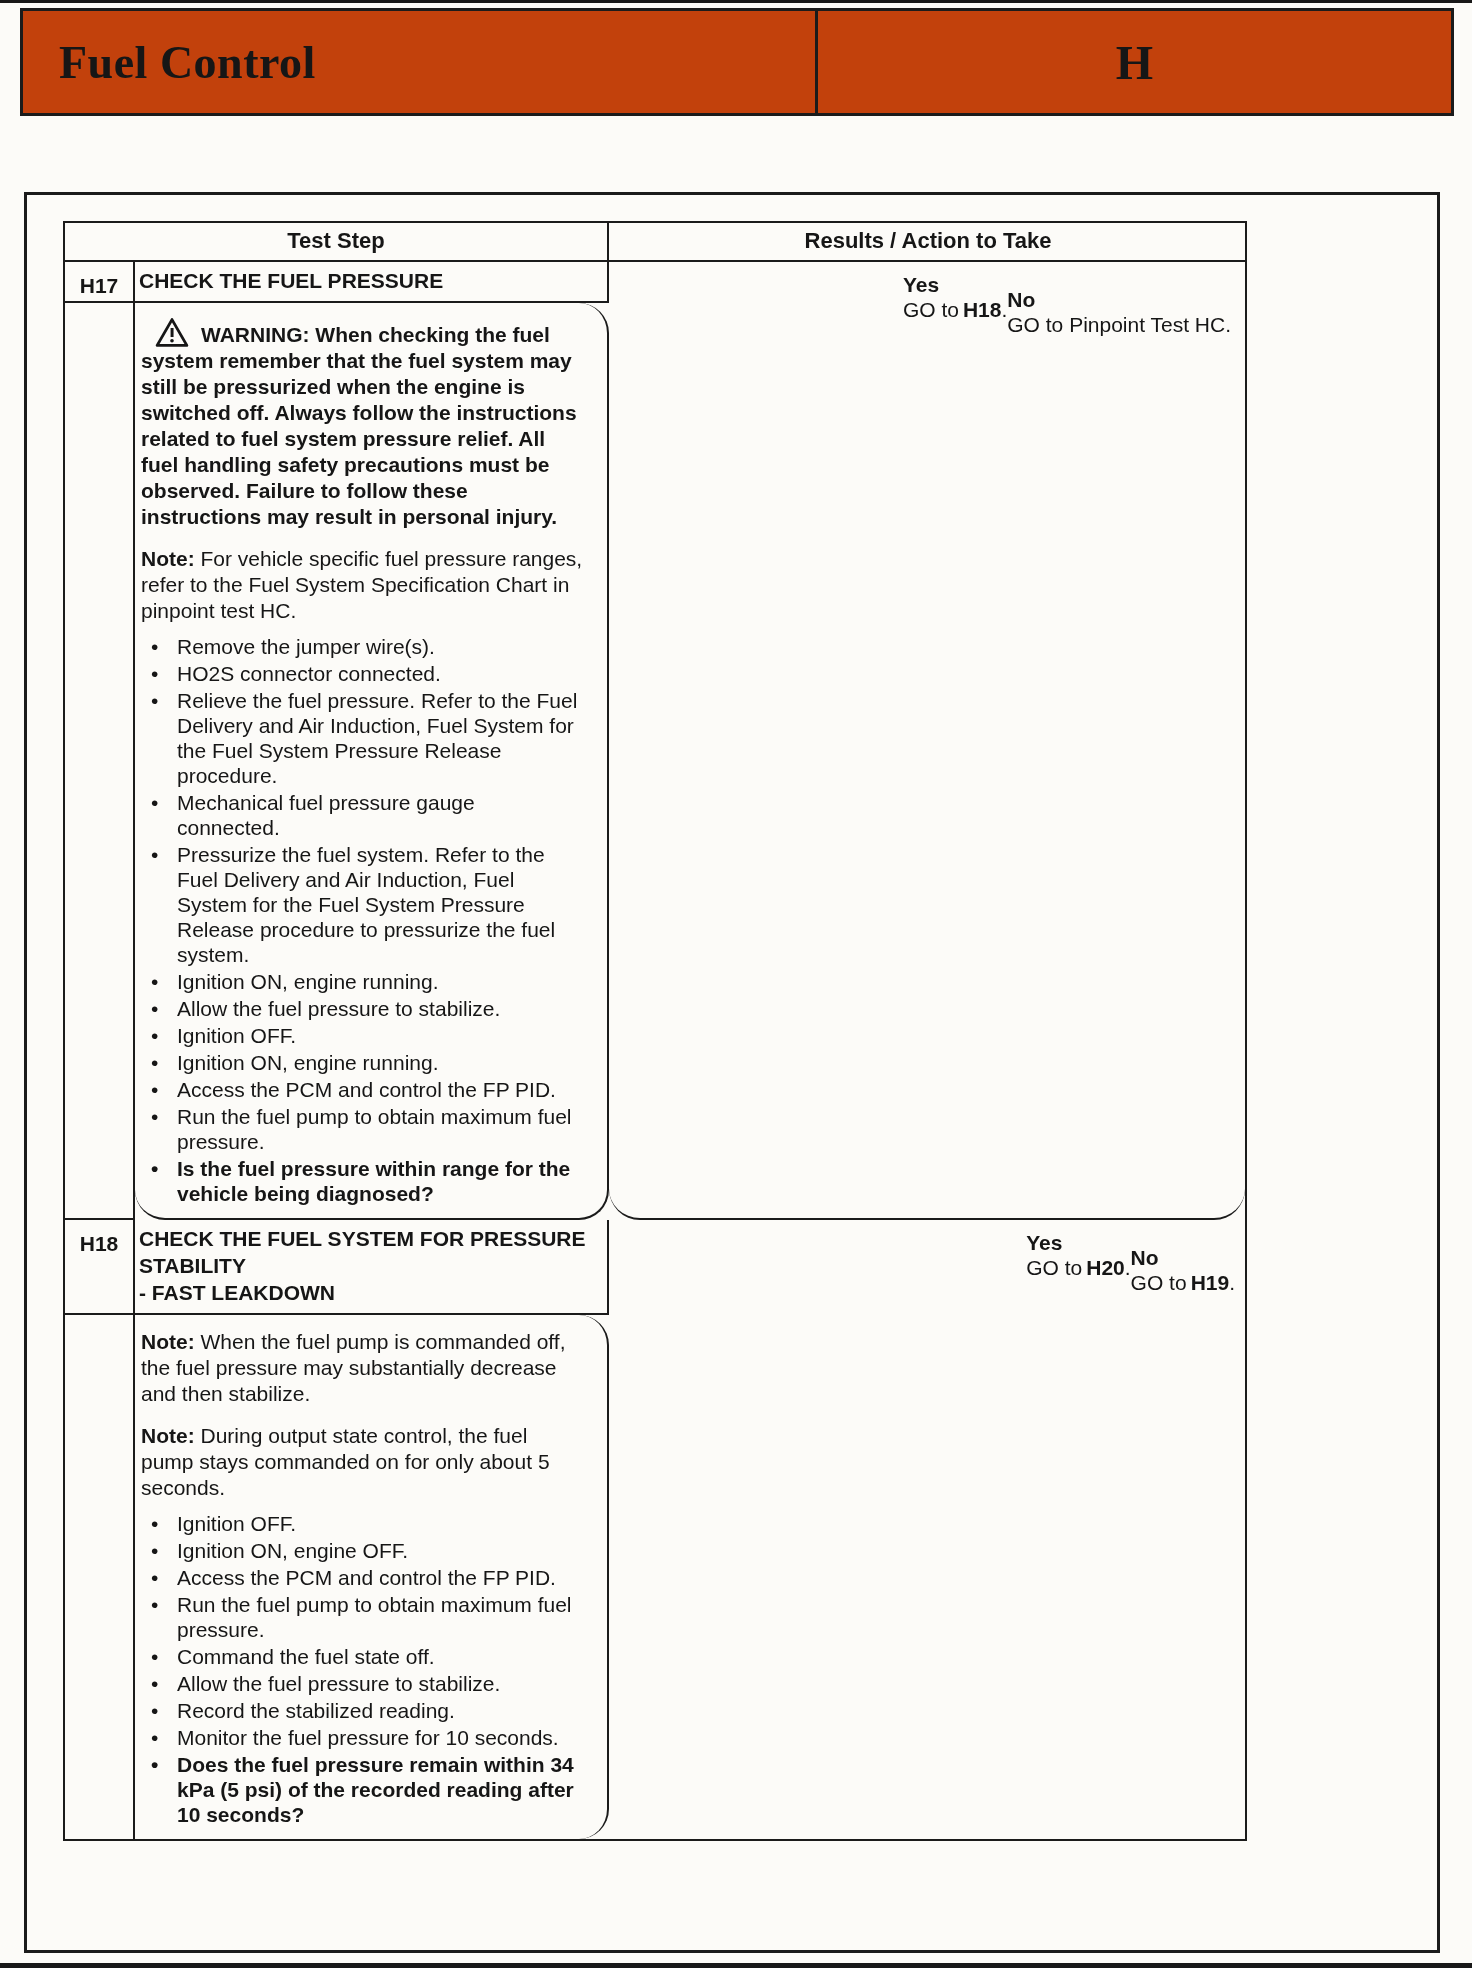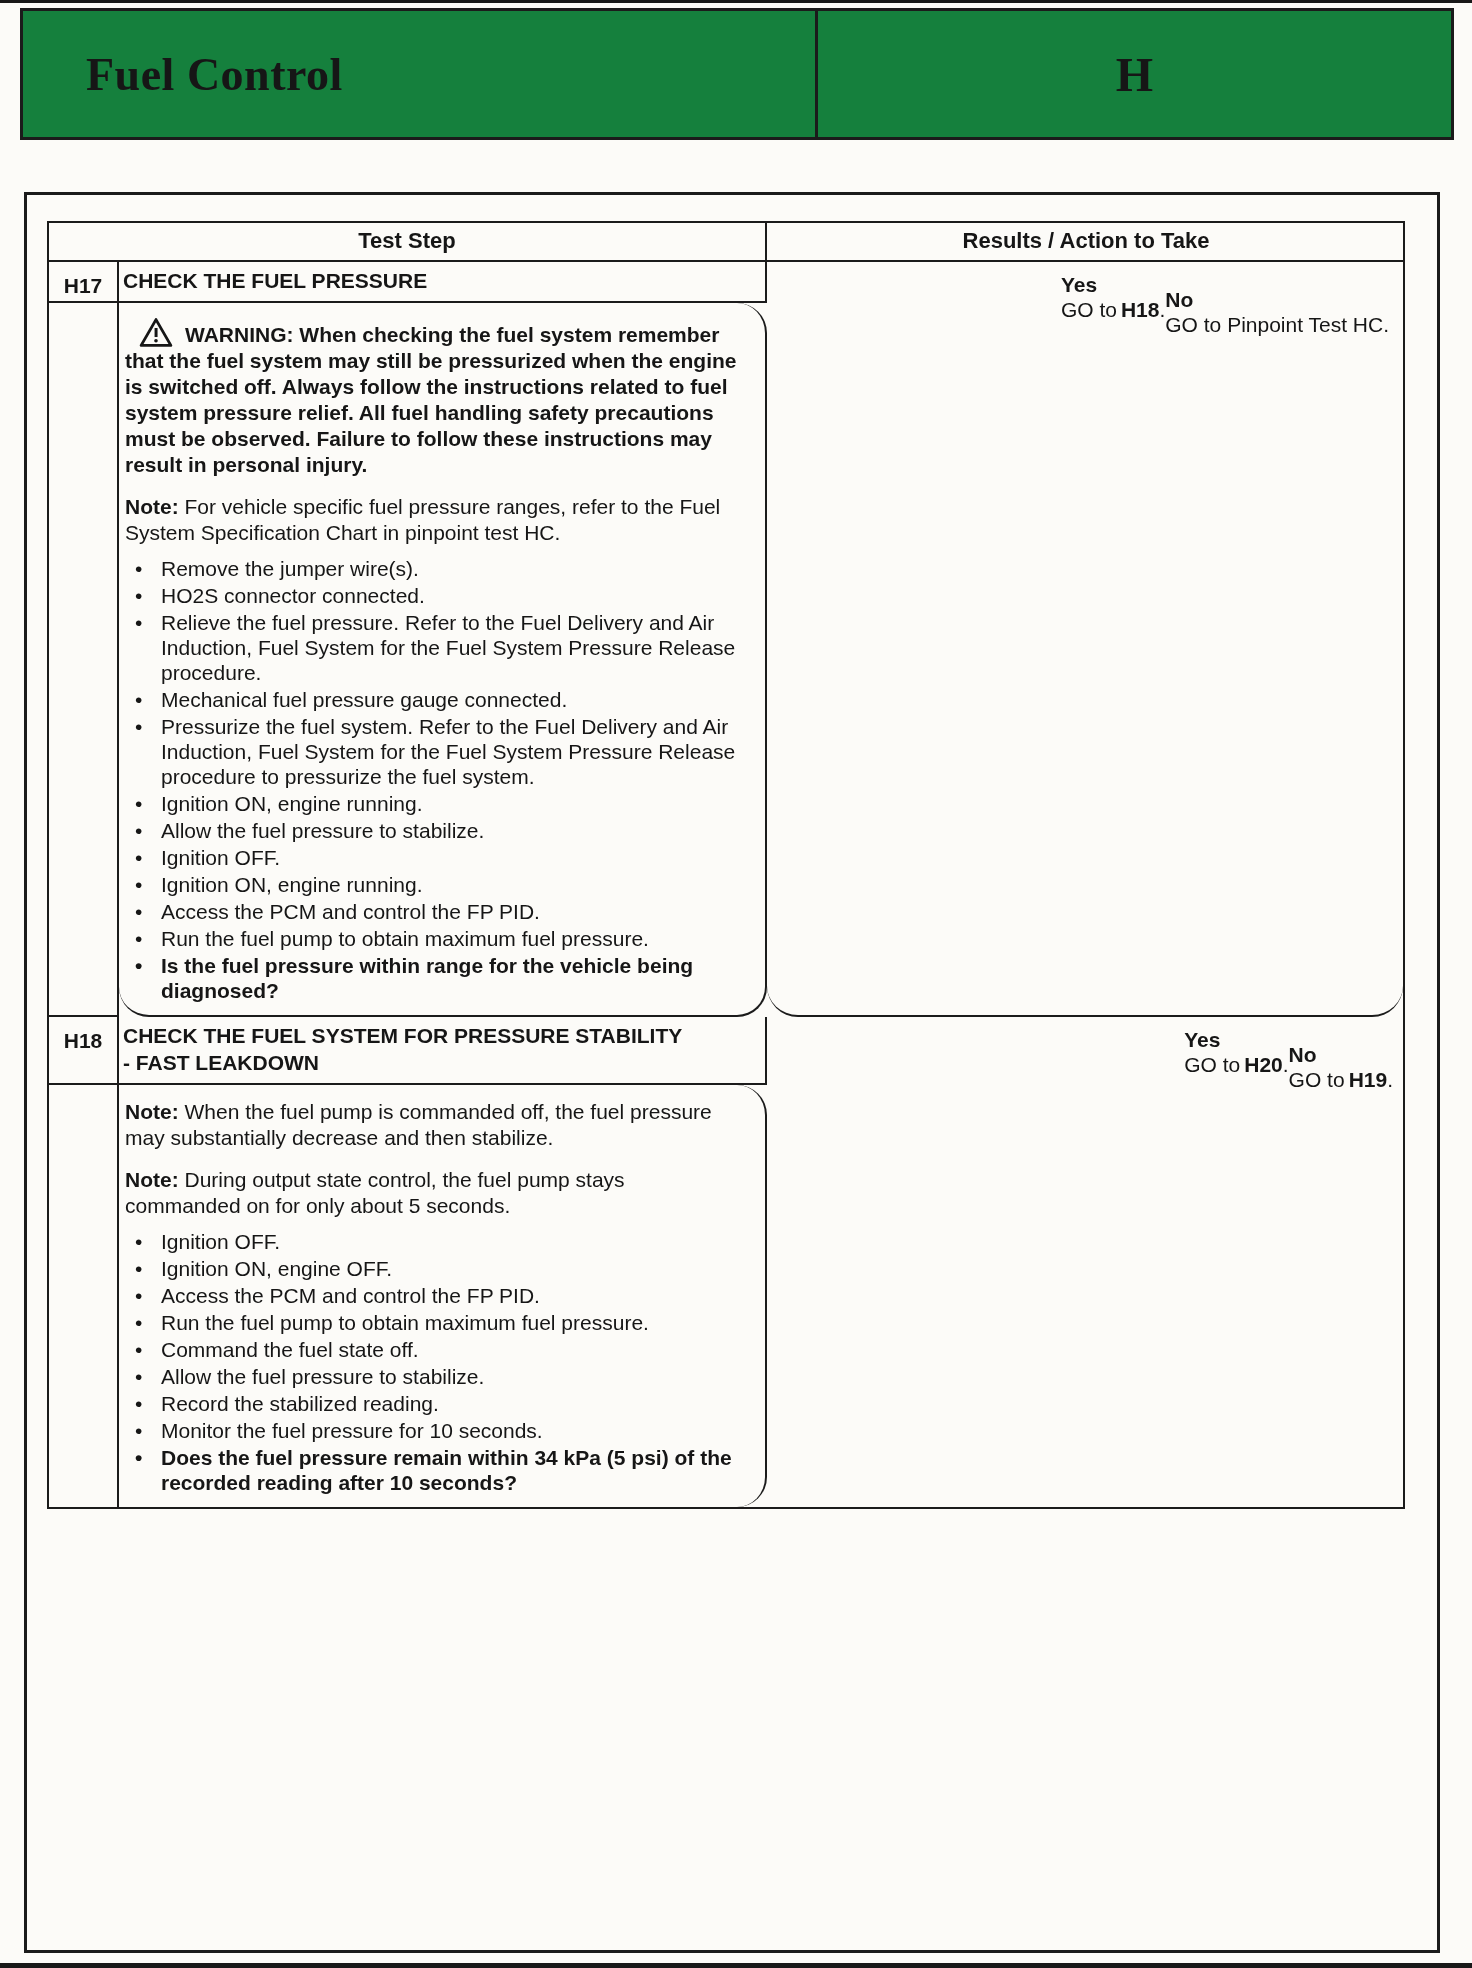--- a/index.html
+++ b/index.html
@@ -9,43 +9,43 @@
     background:#fcfbf8; color:#161616;
     font-family:"Liberation Sans", sans-serif;
     overflow:hidden;
   }
   .scan-edge { position:absolute; left:0; right:0; background:#181818; }
   .scan-edge.top { top:0; height:3px; }
   .scan-edge.bottom { bottom:0; height:5px; }
 
   
   .header-box {
-    position:absolute; left:20px; top:8px; width:1434px; height:132px;
-    border:3px solid #1b1b1b; display:flex; background:#15803d;padding-left:27px;
+    position:absolute; left:20px; top:8px; width:1434px; height:108px;
+    border:3px solid #1b1b1b; display:flex; background:#c2410c;
   }
   .header-left { flex:1; display:flex; align-items:center; padding-left:36px; }
   .header-title {
     font-family:"Liberation Serif", serif; font-weight:bold;
     font-size:46px; letter-spacing:0.5px;
   }
   .header-right {
     width:636px; border-left:3px solid #1b1b1b;
     display:flex; align-items:center; justify-content:center;
   }
   .section-letter { font-family:"Liberation Serif", serif; font-weight:bold; font-size:48px; }
 
   
   .main-box {
     position:absolute; left:24px; top:192px; width:1416px; height:1761px;
     border:3px solid #1b1b1b; background:#fcfbf8;
   }
 
   
   .test-table {
-    position:absolute; left:20px; top:26px; width:1358px;
+    position:absolute; left:36px; top:26px; width:1184px;
     border:2px solid #1b1b1b;
     display:grid;
     grid-template-columns:70px 1fr 636px;
     font-size:21px; line-height:26px;
   }
   .cell { background:#fcfbf8; }
   .b-r { border-right:2px solid #1b1b1b; }
   .b-b { border-bottom:2px solid #1b1b1b; }
 
   .th { font-weight:bold; text-align:center; padding:5px 4px 6px 4px; font-size:22px; }

